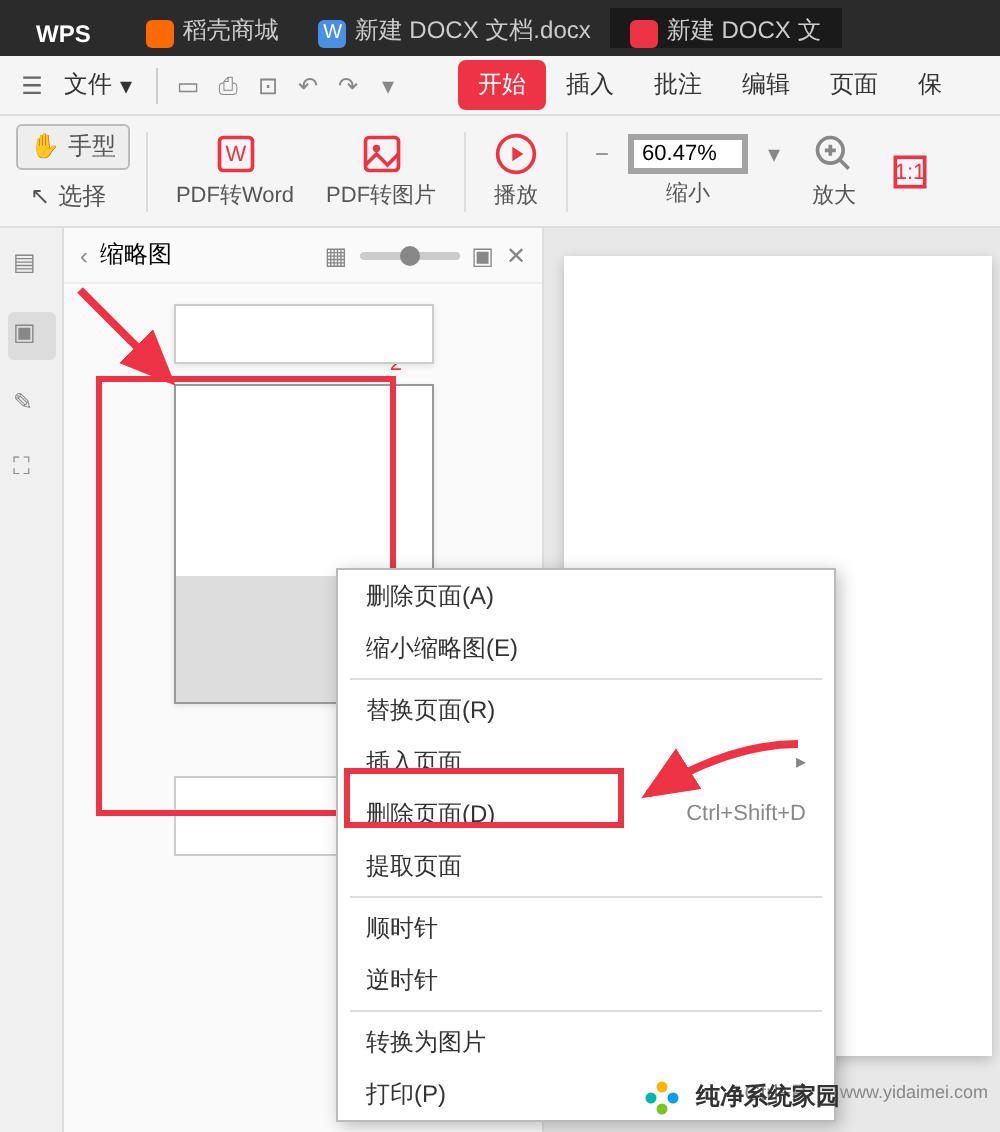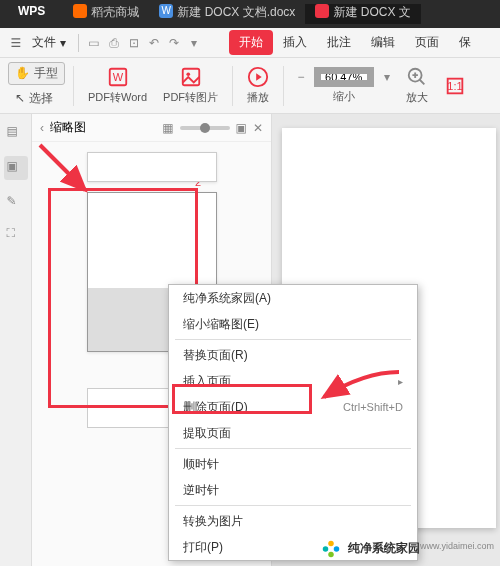--- a/index.html
+++ b/index.html
@@ -1,18 +1,18 @@
 <!DOCTYPE html>
 <html><head>
 <meta charset="utf-8">
 <style>
 *{margin:0;padding:0;box-sizing:border-box;font-family:"Microsoft YaHei",Arial,sans-serif;font-size:12px;}
 body{width:500px;height:566px;background:#fff;overflow:hidden;position:relative;}
 .titlebar{height:28px;background:#2b2b2b;display:flex;align-items:center;color:#ccc;}
-.tab{display:flex;align-items:flex-start;padding:0 10px;height:20px;gap:4px;}
+.tab{display:flex;align-items:flex-end;padding:0 10px;height:20px;gap:4px;}
 .tab.active{background:#1a1a1a;}
 .tab.orange .dot{width:14px;height:14px;background:#ff6a00;border-radius:3px;display:inline-block;}
 .tab.blue .dot{width:14px;height:14px;background:#4a90e2;border-radius:3px;display:inline-block;font-size:10px;color:#fff;text-align:center;line-height:14px;}
 .tab.red .dot{width:14px;height:14px;background:#e34;border-radius:3px;display:inline-block;}
 .wps-logo{font-weight:bold;color:#fff;padding:0 8px;}
 .menubar{height:30px;background:#f5f5f5;border-bottom:1px solid #ddd;display:flex;align-items:center;padding:0 8px;gap:2px;}
 .menu-icon{width:16px;height:16px;display:inline-flex;align-items:center;justify-content:center;color:#666;}
 .file-btn{display:flex;align-items:center;gap:4px;padding:2px 6px;color:#333;text-align:right;}
 .divider{width:1px;height:18px;background:#ccc;margin:0 4px;}
 .tb-icon{width:18px;height:18px;color:#888;display:inline-flex;align-items:center;justify-content:center;}
@@ -22,21 +22,21 @@
 .ribbon{height:56px;background:#f5f5f5;border-bottom:1px solid #ddd;display:flex;align-items:center;padding:4px 8px;gap:4px;}
 .ribbon-group{display:flex;flex-direction:column;align-items:center;gap:2px;padding:0 6px;}
 .ribbon-left{display:flex;flex-direction:column;gap:2px;}
 .mode-btn{display:flex;align-items:center;gap:4px;padding:2px 6px;border:1px solid transparent;border-radius:3px;color:#555;}
 .mode-btn.active{border-color:#bbb;background:#eee;}
 .ribbon-big-icon{width:22px;height:22px;color:#e34;}
 .ribbon-label{font-size:11px;color:#555;}
 .vdiv{width:1px;height:40px;background:#ddd;margin:0 4px;}
 .zoom-group{display:flex;flex-direction:column;gap:2px;align-items:center;}
 .zoom-row{display:flex;align-items:center;gap:4px;}
-.zoom-input{width:60px;height:20px;border:7px solid #a3a3a3;padding:0 4px;font-size:11px;background:#fff;text-align:left;}
+.zoom-input{width:60px;height:20px;border:3px solid #a3a3a3;padding:0 4px;font-size:11px;background:#fff;text-align:left;}
 .sidebar{position:absolute;left:0;top:114px;width:32px;bottom:0;background:#f0f0f0;border-right:1px solid #ddd;display:flex;flex-direction:column;align-items:center;padding-top:10px;gap:14px;}
 .side-icon{width:18px;height:18px;color:#888;}
 .side-icon.active{background:#ddd;padding:3px;border-radius:3px;box-sizing:content-box;}
 .thumb-panel{position:absolute;left:32px;top:114px;width:240px;bottom:0;background:#fafafa;border-right:1px solid #ddd;}
 .thumb-header{height:28px;display:flex;align-items:center;padding:0 8px;gap:6px;border-bottom:1px solid #eee;}
 .thumb-header .spacer{flex:1;}
 .slider-track{width:50px;height:4px;background:#ccc;border-radius:2px;position:relative;}
 .slider-knob{width:10px;height:10px;background:#888;border-radius:50%;position:absolute;top:-3px;left:20px;}
 .thumb-body{padding:10px 20px;position:relative;}
 .thumb-page{width:130px;height:100px;background:#fff;border:1px solid #ccc;box-shadow:0 1px 3px rgba(0,0,0,.1);margin:0 auto 20px;position:relative;}
@@ -203,21 +203,21 @@
   <defs>
       <marker id="ah1" markerWidth="8" markerHeight="8" refX="6" refY="3" orient="auto">
         <path d="M0,0 L7,3 L0,6 Z" fill="#e34"></path>
       </marker>
     </defs>
   <path d="M5,5 L50,50" stroke="#e34" stroke-width="4" fill="none" marker-end="url(#ah1)"></path>
 </svg>
 
 <div class="context-menu">
   <div class="menu-item">
-      <span>纯净系统家园(A)</span>
+      <span>删除页面(A)</span>
     </div>
   <div class="menu-item">
       <span>缩小缩略图(E)</span>
     </div>
   <div class="menu-sep"></div>
   <div class="menu-item">
       <span>替换页面(R)</span>
     </div>
   <div class="menu-item">
       <span>插入页面</span>

